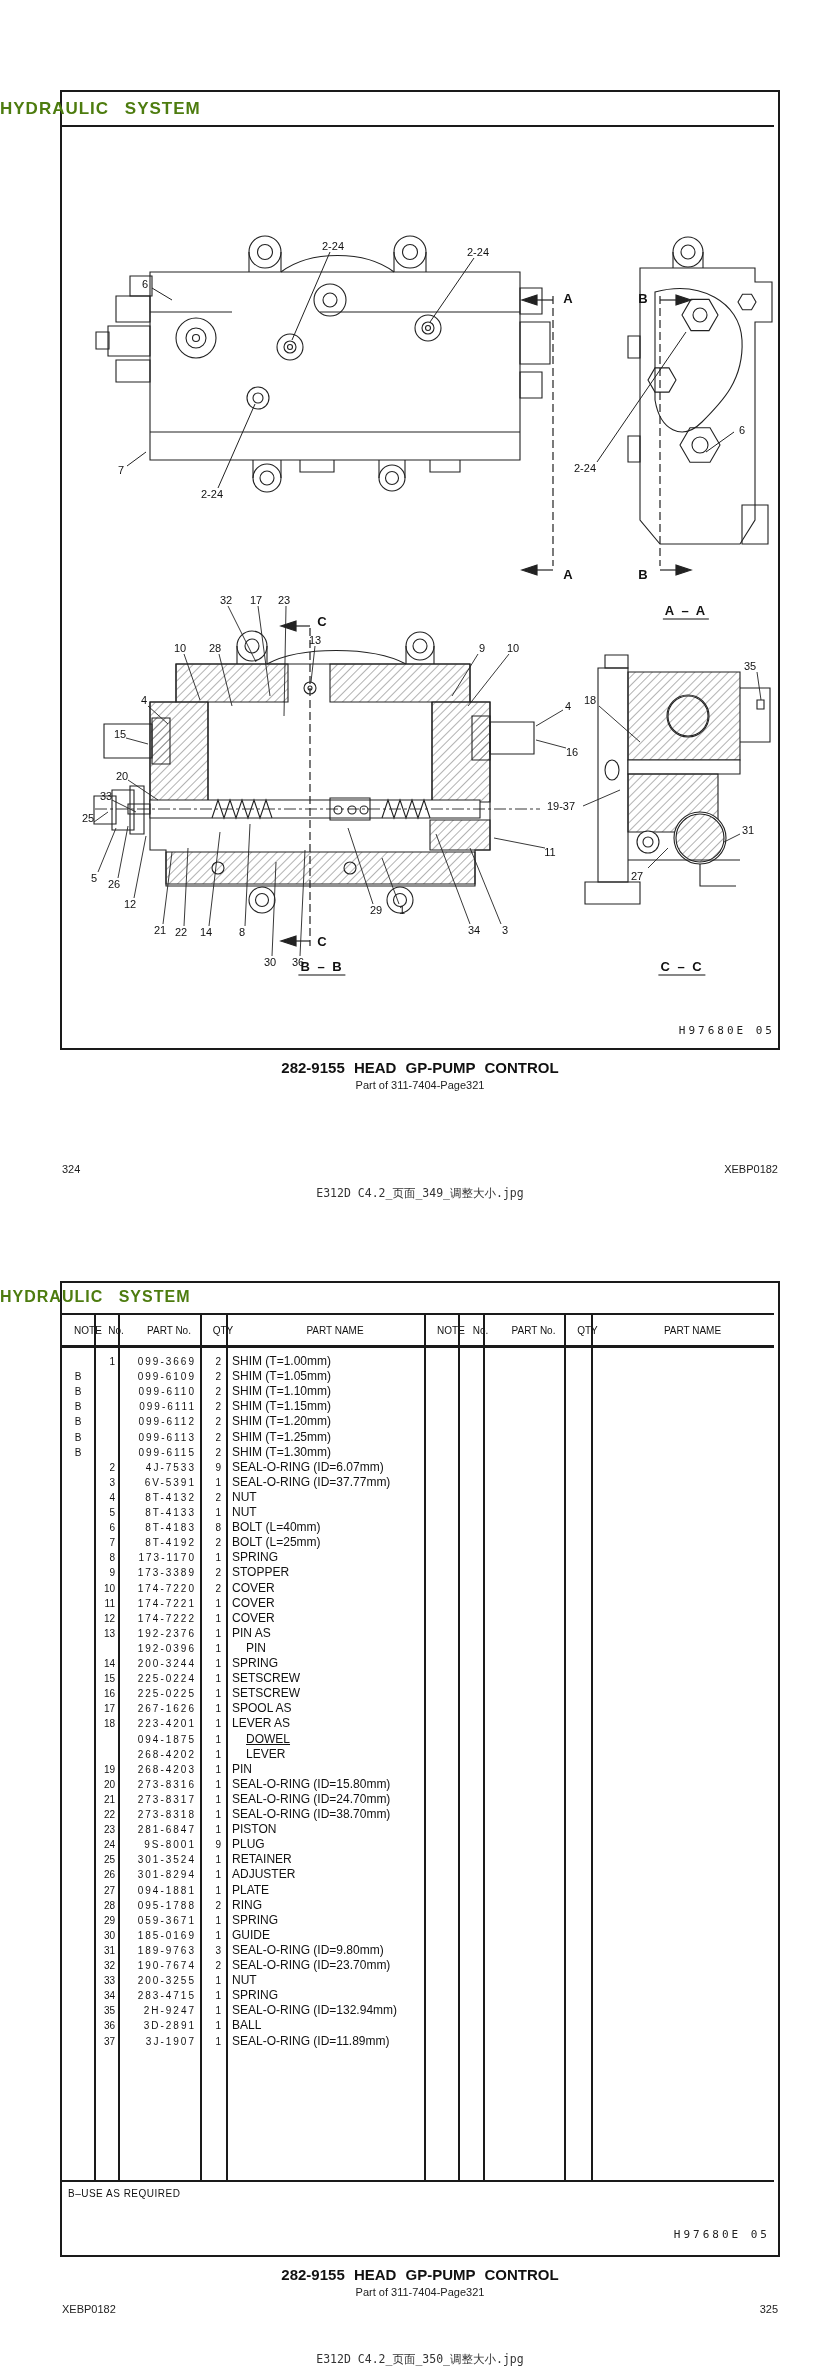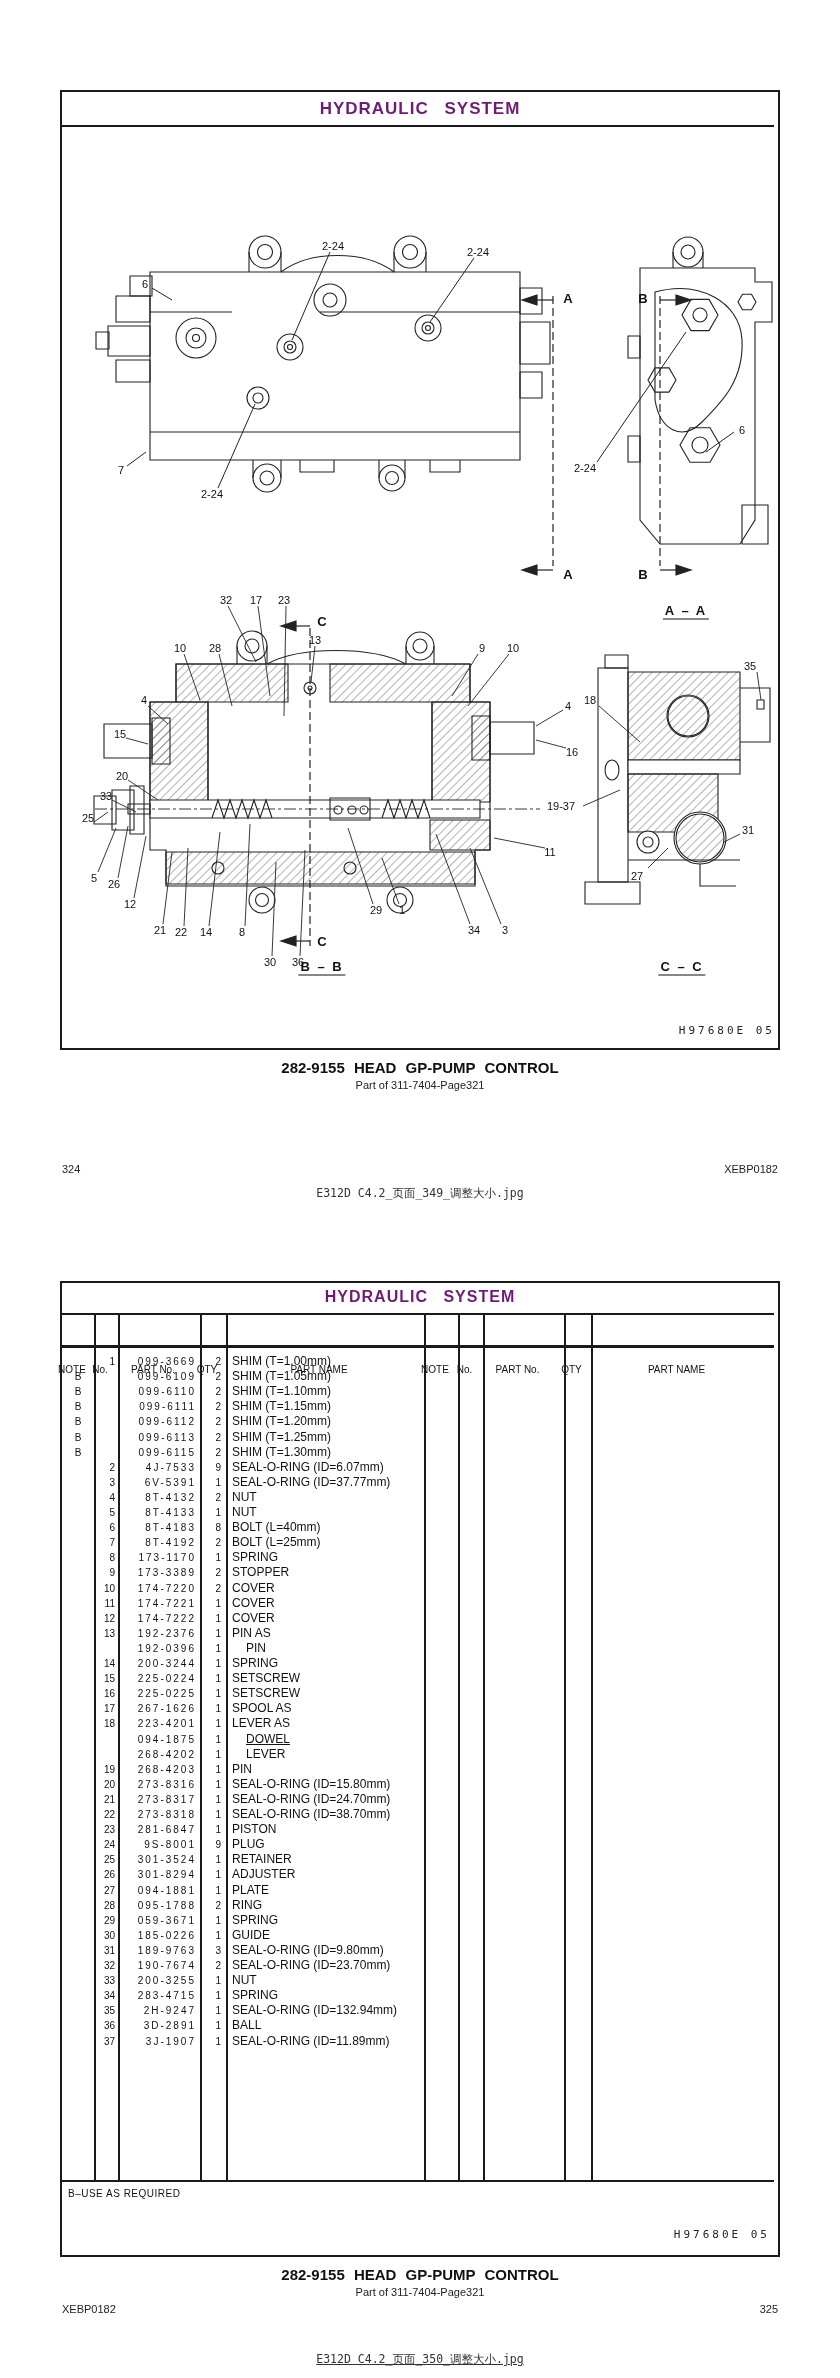--- a/index.html
+++ b/index.html
@@ -1,19 +1,19 @@
 <!DOCTYPE html>
 <html><head>
 <meta charset="utf-8">
 <style>
   html,body{margin:0;padding:0;background:#fff;}
   body{width:840px;height:2378px;position:relative;font-family:"Liberation Sans",sans-serif;color:#1c1c1c;overflow:hidden;}
   .abs{position:absolute;}
   .sheet-border{position:absolute;border:2px solid #1a1a1a;background:#fff;}
-  .band-title{position:absolute;left:0;right:0;text-align:center;font-weight:bold;font-size:17px;letter-spacing:1px;word-spacing:10px;color:#701a75;}
+  .band-title{position:absolute;left:0;right:0;text-align:left;font-weight:bold;font-size:17px;letter-spacing:1px;word-spacing:10px;color:#4d7c0f;}
   .sep{position:absolute;background:#1a1a1a;}
   .doc-code{position:absolute;font-family:"DejaVu Sans Mono",monospace;font-size:11px;letter-spacing:3px;color:#222;}
   .part-title{position:absolute;left:0;width:840px;text-align:center;font-weight:bold;font-size:15px;word-spacing:5px;color:#111;}
   .part-sub{position:absolute;left:0;width:840px;text-align:center;font-size:11px;color:#222;}
   .foot{position:absolute;font-size:11px;color:#222;}
   .caption{position:absolute;left:0;width:840px;text-align:center;font-family:"DejaVu Sans Mono",monospace;font-size:11.5px;color:#333;}
   .callout{position:absolute;transform:translate(-50%,-50%);font-size:11px;color:#111;white-space:nowrap;background:rgba(255,255,255,.0);}
   .callout.sec{font-size:13px;font-weight:bold;}
   .callout.secname{font-size:13px;font-weight:bold;letter-spacing:2px;border-bottom:1.5px solid #111;padding:0 2px 1px 2px;}
   .vline{position:absolute;width:1.5px;background:#1a1a1a;}
@@ -294,21 +294,21 @@
 
 <div class="part-title" style="top:1059px;">282-9155  HEAD  GP-PUMP  CONTROL</div>
 <div class="part-sub" style="top:1079px;">Part of 311-7404-Page321</div>
 <div class="foot" style="left:62px;top:1163px;">324</div>
 <div class="foot" style="left:620px;top:1163px;width:158px;text-align:right;">XEBP0182</div>
 <div class="caption" style="top:1186px;">E312D  C4.2_页面_349_调整大小.jpg</div>
 
 <div class="sheet-border" style="left:60px;top:1281px;width:716px;height:972px;"></div>
 <div class="band-title" style="top:1288px;font-size:16px;">HYDRAULIC  SYSTEM</div>
 <div class="sep" style="left:62px;top:1313px;width:712px;height:2px;"></div>
-<div class="abs" id="thead" style="left:56px;top:1315px;width:712px;height:30px;margin-top:39px;">
+<div class="abs" id="thead" style="left:72px;top:1315px;width:712px;height:30px;">
     <div class="hcell" style="left: 0px; width: 32px;">NOTE</div>
     <div class="hcell" style="left: 32px; width: 24px;">No.</div>
     <div class="hcell" style="left: 56px; width: 82px;">PART No.</div>
     <div class="hcell" style="left: 138px; width: 26px;">QTY</div>
     <div class="hcell" style="left: 164px; width: 198px;">PART NAME</div>
     <div class="hcell" style="left: 362px; width: 34px;">NOTE</div>
     <div class="hcell" style="left: 396px; width: 25px;">No.</div>
     <div class="hcell" style="left: 421px; width: 81px;">PART No.</div>
     <div class="hcell" style="left: 502px; width: 27px;">QTY</div>
     <div class="hcell" style="left: 529px; width: 183px;">PART NAME</div>
@@ -588,21 +588,21 @@
     <div class="prow" style="top: 558.7px;">
       <span class="c-note"></span>
       <span class="c-no">29</span>
       <span class="c-part">059-3671</span>
       <span class="c-qty">1</span>
       <span class="c-name">SPRING</span>
     </div>
     <div class="prow" style="top: 573.8px;">
       <span class="c-note"></span>
       <span class="c-no">30</span>
-      <span class="c-part">185-0226</span>
+      <span class="c-part">185-0169</span>
       <span class="c-qty">1</span>
       <span class="c-name">GUIDE</span>
     </div>
     <div class="prow" style="top: 588.9px;">
       <span class="c-note"></span>
       <span class="c-no">31</span>
       <span class="c-part">189-9763</span>
       <span class="c-qty">3</span>
       <span class="c-name">SEAL-O-RING (ID=9.80mm)</span>
     </div>
@@ -650,13 +650,13 @@
     </div>
   </div>
 <div class="sep" style="left:62px;top:2180px;width:712px;height:2px;"></div>
 <div class="footnote" style="left:68px;top:2188px;">B–USE AS REQUIRED</div>
 <div class="doc-code" style="top:2228px;left:625px;width:145px;text-align:right;">H97680E  05</div>
 
 <div class="part-title" style="top:2266px;">282-9155  HEAD  GP-PUMP  CONTROL</div>
 <div class="part-sub" style="top:2286px;">Part of 311-7404-Page321</div>
 <div class="foot" style="left:62px;top:2303px;">XEBP0182</div>
 <div class="foot" style="left:620px;top:2303px;width:158px;text-align:right;">325</div>
-<div class="caption" style="top:2352px;text-decoration:underline;">E312D  C4.2_页面_350_调整大小.jpg</div>
+<div class="caption" style="top:2352px;">E312D  C4.2_页面_350_调整大小.jpg</div>
 
 </body></html>

